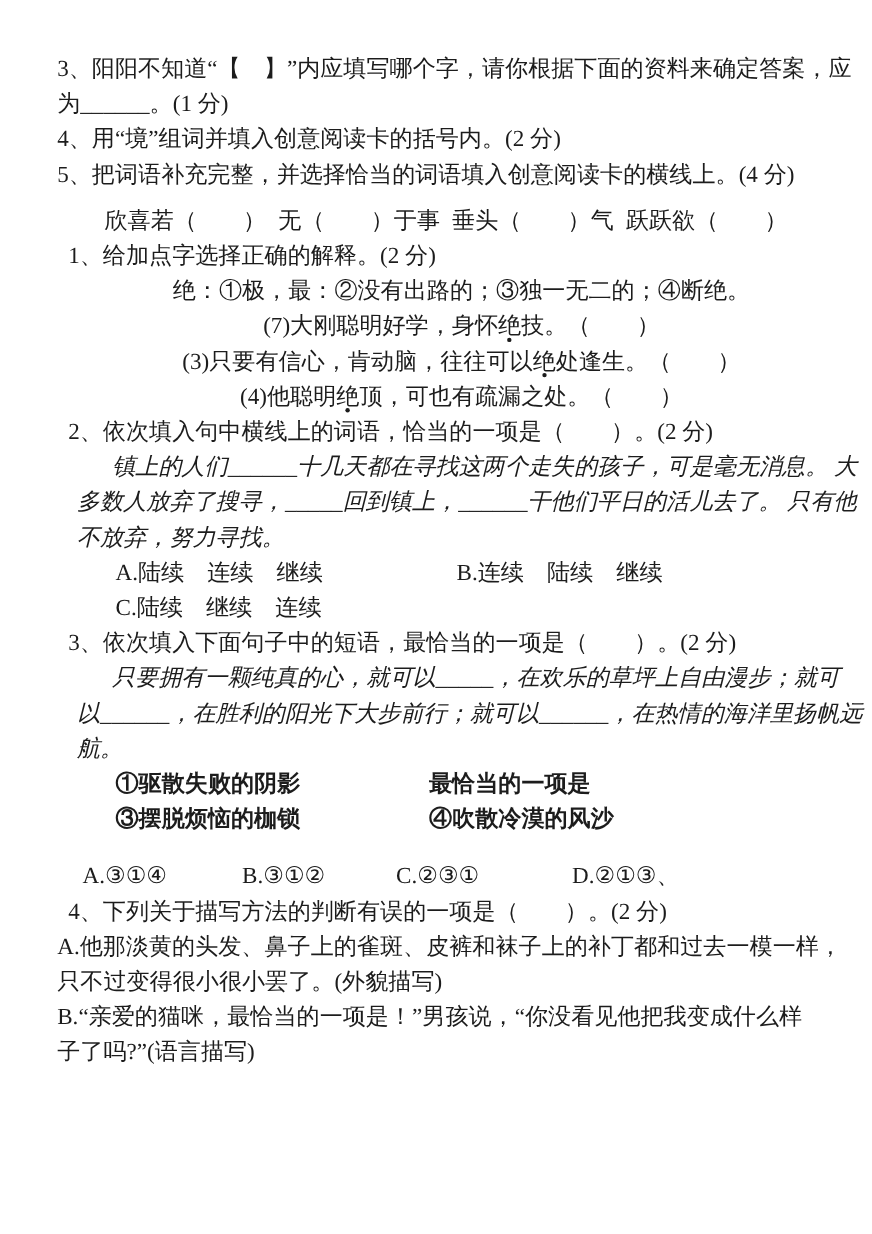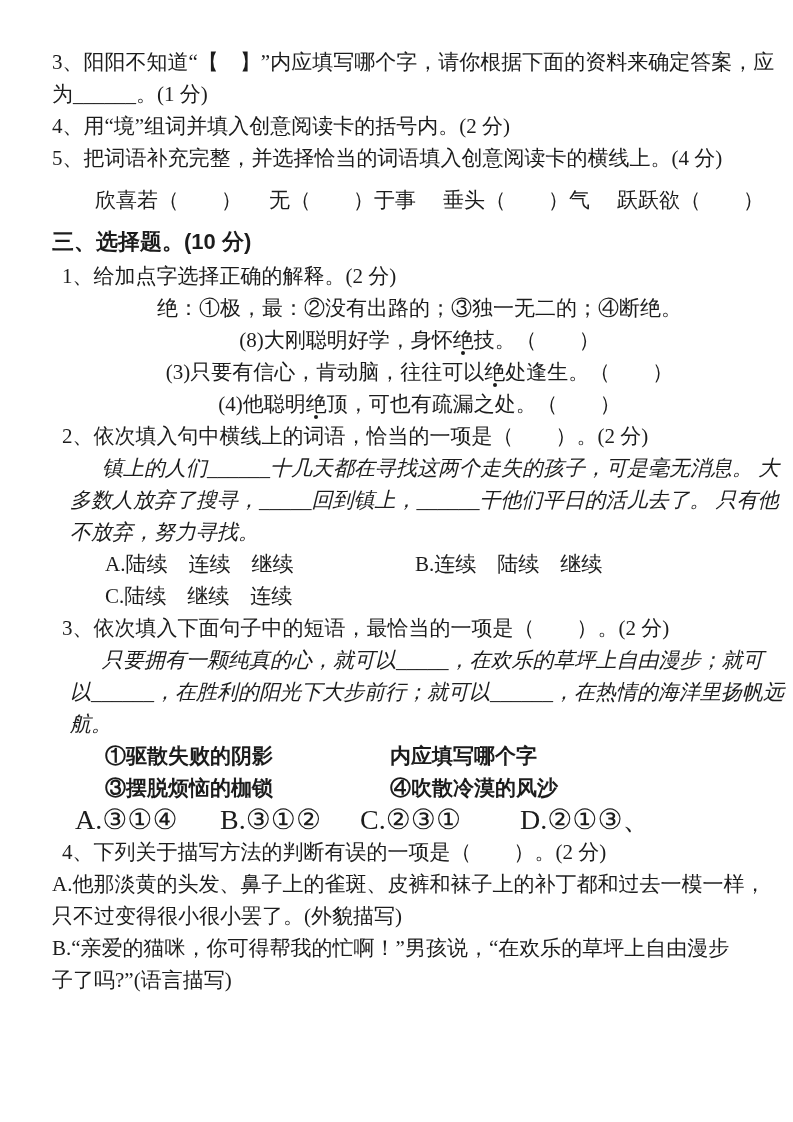--- a/index.html
+++ b/index.html
@@ -25,34 +25,34 @@
     font-size: 22px;
     line-height: 36px;
     white-space: nowrap;
   }
   .sub { margin-left: 10px; }
   .indent20 { margin-left: 20px; text-align: center; }
   .kai { font-style: italic; }
   .passage-first { margin-left: 18px; text-indent: 32px; }
   .passage-rest { margin-left: 18px; }
   .opt-block { }
-  .mt10 { margin-top: 10px; gap: 16px; }
+  .mt10 { margin-top: 10px; }
 
   .idiom-row { display: flex; margin-left: 43px; }
   .idiom-row .cell { width: 158px; font-size: 21px; line-height: 32px; white-space: nowrap; }
   .idiom-row .cell:last-child { flex: 1; }
 
   .opt-row { display: flex; margin-left: 53px; }
   .opt-row .cell { width: 310px; font-size: 21px; line-height: 32px; white-space: nowrap; }
 
   .phrase-row { display: flex; margin-left: 53px; }
   .phrase-row .cell { width: 285px; font-size: 21px; line-height: 32px; white-space: nowrap; font-weight: bold; }
 
   .abcd-row { display: flex; margin-left: 23px; }
-  .abcd-row .cell { font-size: 28px; line-height: 32px; white-space: nowrap; }
+  .abcd-row .cell { font-size: 21px; line-height: 32px; white-space: nowrap; margin-top: 20px; }
   .abcd-row .c1 { width: 145px; }
   .abcd-row .c2 { width: 140px; }
   .abcd-row .c3 { width: 160px; }
 
   .emph { position: relative; }
   .emph::after {
     content: "";
     position: absolute;
     left: 50%; bottom: -3px;
     transform: translateX(-50%);
@@ -71,26 +71,25 @@
   <p class="line">4、用“境”组词并填入创意阅读卡的括号内。(2 分)</p>
   <p class="line">5、把词语补充完整，并选择恰当的词语填入创意阅读卡的横线上。(4 分)</p>
 
   <div class="idiom-row mt10">
     <span class="cell">欣喜若（　　）</span>
     <span class="cell">无（　　）于事</span>
     <span class="cell">垂头（　　）气</span>
     <span class="cell">跃跃欲（　　）</span>
   </div>
 
-  <h2 class="section-heading">三、选择题。(10 分)</h2>
 
   <p class="line sub">1、给加点字选择正确的解释。(2 分)</p>
   <p class="line indent20">绝：①极，最：②没有出路的；③独一无二的；④断绝。</p>
 
-  <p class="line indent20"><span>(8)大刚聪明好学，身怀</span><span class="emph">绝</span><span>技。（　　）</span></p>
+  <p class="line indent20"><span>(7)大刚聪明好学，身怀</span><span class="emph">绝</span><span>技。（　　）</span></p>
   <p class="line indent20"><span>(3)只要有信心，肯动脑，往往可以</span><span class="emph">绝</span><span>处逢生。（　　）</span></p>
   <p class="line indent20"><span>(4)他聪明</span><span class="emph">绝</span><span>顶，可也有疏漏之处。（　　）</span></p>
 
   <p class="line sub">2、依次填入句中横线上的词语，恰当的一项是（　　）。(2 分)</p>
   <p class="line kai passage-first">镇上的人们______十几天都在寻找这两个走失的孩子，可是毫无消息。 大</p>
   <p class="line kai passage-rest">多数人放弃了搜寻，_____回到镇上，______干他们平日的活儿去了。 只有他</p>
   <p class="line kai passage-rest">不放弃，努力寻找。</p>
 
   <div class="opt-row">
     <span class="cell">A.陆续　连续　继续</span>
@@ -100,33 +99,33 @@
     <span class="cell">C.陆续　继续　连续</span>
   </div>
 
   <p class="line sub">3、依次填入下面句子中的短语，最恰当的一项是（　　）。(2 分)</p>
   <p class="line kai passage-first">只要拥有一颗纯真的心，就可以_____，在欢乐的草坪上自由漫步；就可</p>
   <p class="line kai passage-rest">以______，在胜利的阳光下大步前行；就可以______，在热情的海洋里扬帆远</p>
   <p class="line kai passage-rest">航。</p>
 
   <div class="phrase-row">
     <span class="cell">①驱散失败的阴影</span>
-    <span class="cell">内应填写哪个字</span>
+    <span class="cell">最恰当的一项是</span>
   </div>
   <div class="phrase-row">
     <span class="cell">③摆脱烦恼的枷锁</span>
     <span class="cell">④吹散冷漠的风沙</span>
   </div>
 
   <div class="abcd-row">
     <span class="cell c1">A.③①④</span>
     <span class="cell c2">B.③①②</span>
     <span class="cell c3">C.②③①</span>
     <span class="cell">D.②①③、</span>
   </div>
 
   <p class="line sub">4、下列关于描写方法的判断有误的一项是（　　）。(2 分)</p>
   <p class="line opt-block">A.他那淡黄的头发、鼻子上的雀斑、皮裤和袜子上的补丁都和过去一模一样，</p>
   <p class="line opt-block">只不过变得很小很小罢了。(外貌描写)</p>
-  <p class="line opt-block">B.“亲爱的猫咪，你可得帮我的忙啊！”男孩说，“在欢乐的草坪上自由漫步</p>
+  <p class="line opt-block">B.“亲爱的猫咪，最恰当的一项是！”男孩说，“你没看见他把我变成什么样</p>
   <p class="line opt-block">子了吗?”(语言描写)</p>
 
 </div>
 
 </body></html>

